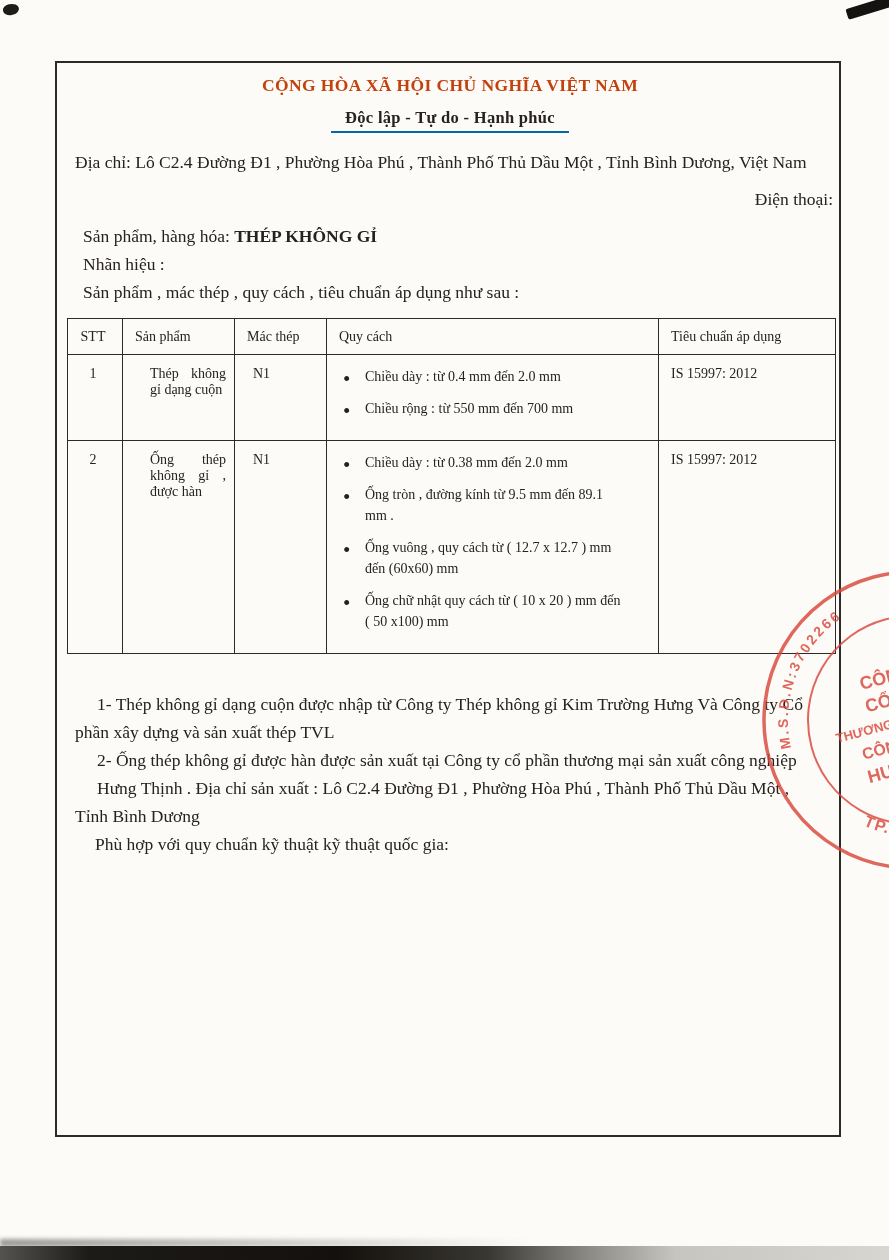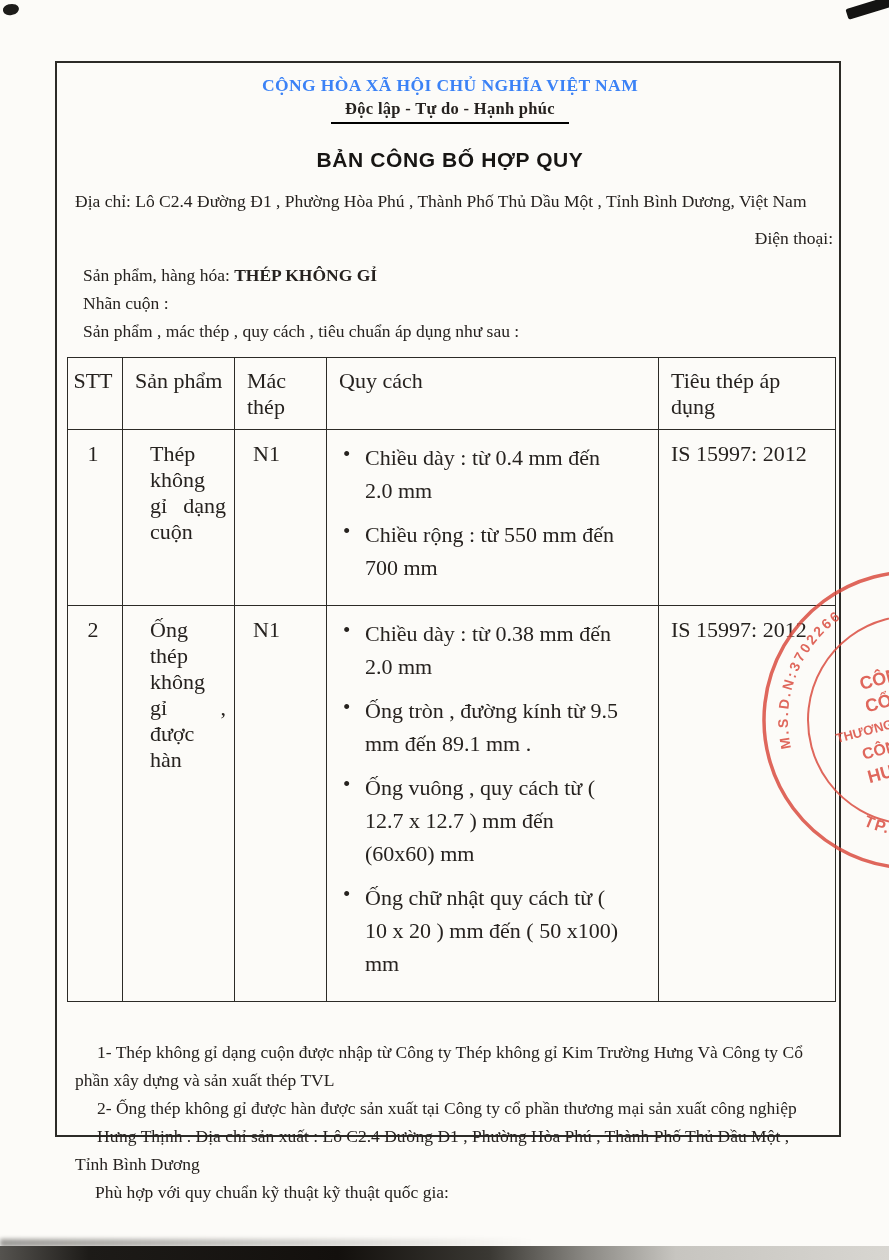--- a/index.html
+++ b/index.html
@@ -20,40 +20,40 @@
     background:linear-gradient(90deg,rgba(40,38,34,.45),rgba(40,38,34,0)); filter:blur(2px); }
 
   
   .frame {
     position:absolute; left:55px; top:61px; width:786px; height:1076px;
     border:2px solid #2c2b27; box-sizing:border-box;
     padding:12px 6px 0 10px;
   }
 
   .nat-header { text-align:center; }
-  .nh1 { font-weight:bold; font-size:17.5px; letter-spacing:.4px; color:#3b82f6;font-family:Liberation Serif, serif; }
+  .nh1 { font-weight:bold; font-size:17.5px; letter-spacing:.4px; color:#c2410c;font-family:Liberation Serif, serif; }
   .nh2-wrap { text-align:center; margin-top:3px; }
   .nh2 { display:inline-block; font-weight:bold; font-size:16.5px;
-    border-bottom:2px solid #000000; padding:0 14px 3px; letter-spacing:.3px; }
+    border-bottom:2px solid #0369a1; padding:0 14px 3px; letter-spacing:.3px;margin-top:9px; }
 
   .doc-title {
     margin-top:24px; text-align:center; font-family:"Liberation Sans","DejaVu Sans",sans-serif;
     font-weight:bold; font-size:21px; letter-spacing:.6px; color:#171513;
   }
   .doc-number { margin-top:12px; text-align:center; font-size:17.5px; }
 
   .info { margin-top:16px; font-size:17.5px; line-height:1.58; padding-left:8px; }
   .info p { margin:0; }
   .info .phone { margin-top:9px;text-align:right; }
   .info .product { margin-top:10px; }
   .indent { padding-left:8px; }
 
   table.spec-table {
     margin-top:12px; border-collapse:collapse; width:768px;
-    font-size:22px; table-layout:fixed;
+    font-size:14px; table-layout:fixed;
   }
   .spec-table th, .spec-table td { border:1.5px solid #2c2b27; vertical-align:top; }
   .spec-table th { font-weight:normal; text-align:left; padding:10px 8px 9px 12px; }
   .spec-table td { padding:11px 8px 10px 12px; }
   .col-stt { width:55px; } .col-prod { width:112px; } .col-grade { width:92px; }
   .col-spec { width:332px; } .col-std { width:177px; }
   th.c-stt, td.c-stt { text-align:center; padding-left:4px; }
   td.c-prod { text-align:justify;padding-left:27px; }
   td.c-grade { padding-left:18px; }
   td.c-spec { padding:11px 36px 10px 8px; }
@@ -85,45 +85,44 @@
 
   <div class="frame">
 
     <div class="nat-header">
       <div class="nh1">CỘNG HÒA XÃ HỘI CHỦ NGHĨA VIỆT NAM</div>
       <div class="nh2-wrap">
         <span class="nh2">Độc lập - Tự do - Hạnh phúc</span>
       </div>
     </div>
 
-    <div class="doc-title">BẢN CÔNG BỐ HỢP QUY</div>
 
     <div class="info">
       <p class="addr">Địa chỉ: Lô C2.4 Đường Đ1 , Phường Hòa Phú , Thành Phố Thủ Dầu Một , Tỉnh Bình Dương, Việt Nam</p>
       <p class="phone">Điện thoại:</p>
       <p class="product indent"><span>Sản phẩm, hàng hóa: </span><b>THÉP KHÔNG GỈ</b></p>
-      <p class="indent">Nhãn cuộn :</p>
+      <p class="indent">Nhãn hiệu :</p>
       <p class="indent">Sản phẩm , mác thép , quy cách , tiêu chuẩn áp dụng như sau :</p>
     </div>
 
     <table class="spec-table">
       <colgroup>
         <col class="col-stt">
           <col class="col-prod">
           <col class="col-grade">
           <col class="col-spec">
           <col class="col-std">
       </colgroup>
       <thead>
         <tr>
           <th class="c-stt">STT</th>
           <th>Sản phẩm</th>
           <th>Mác thép</th>
           <th>Quy cách</th>
-          <th>Tiêu thép áp dụng</th>
+          <th>Tiêu chuẩn áp dụng</th>
         </tr>
       </thead>
       <tbody>
         <tr>
           <td class="c-stt">1</td>
           <td class="c-prod">Thép không gỉ dạng cuộn</td>
           <td class="c-grade">N1</td>
           <td class="c-spec">
             <ul>
               <li>Chiều dày : từ 0.4 mm đến 2.0 mm</li>

